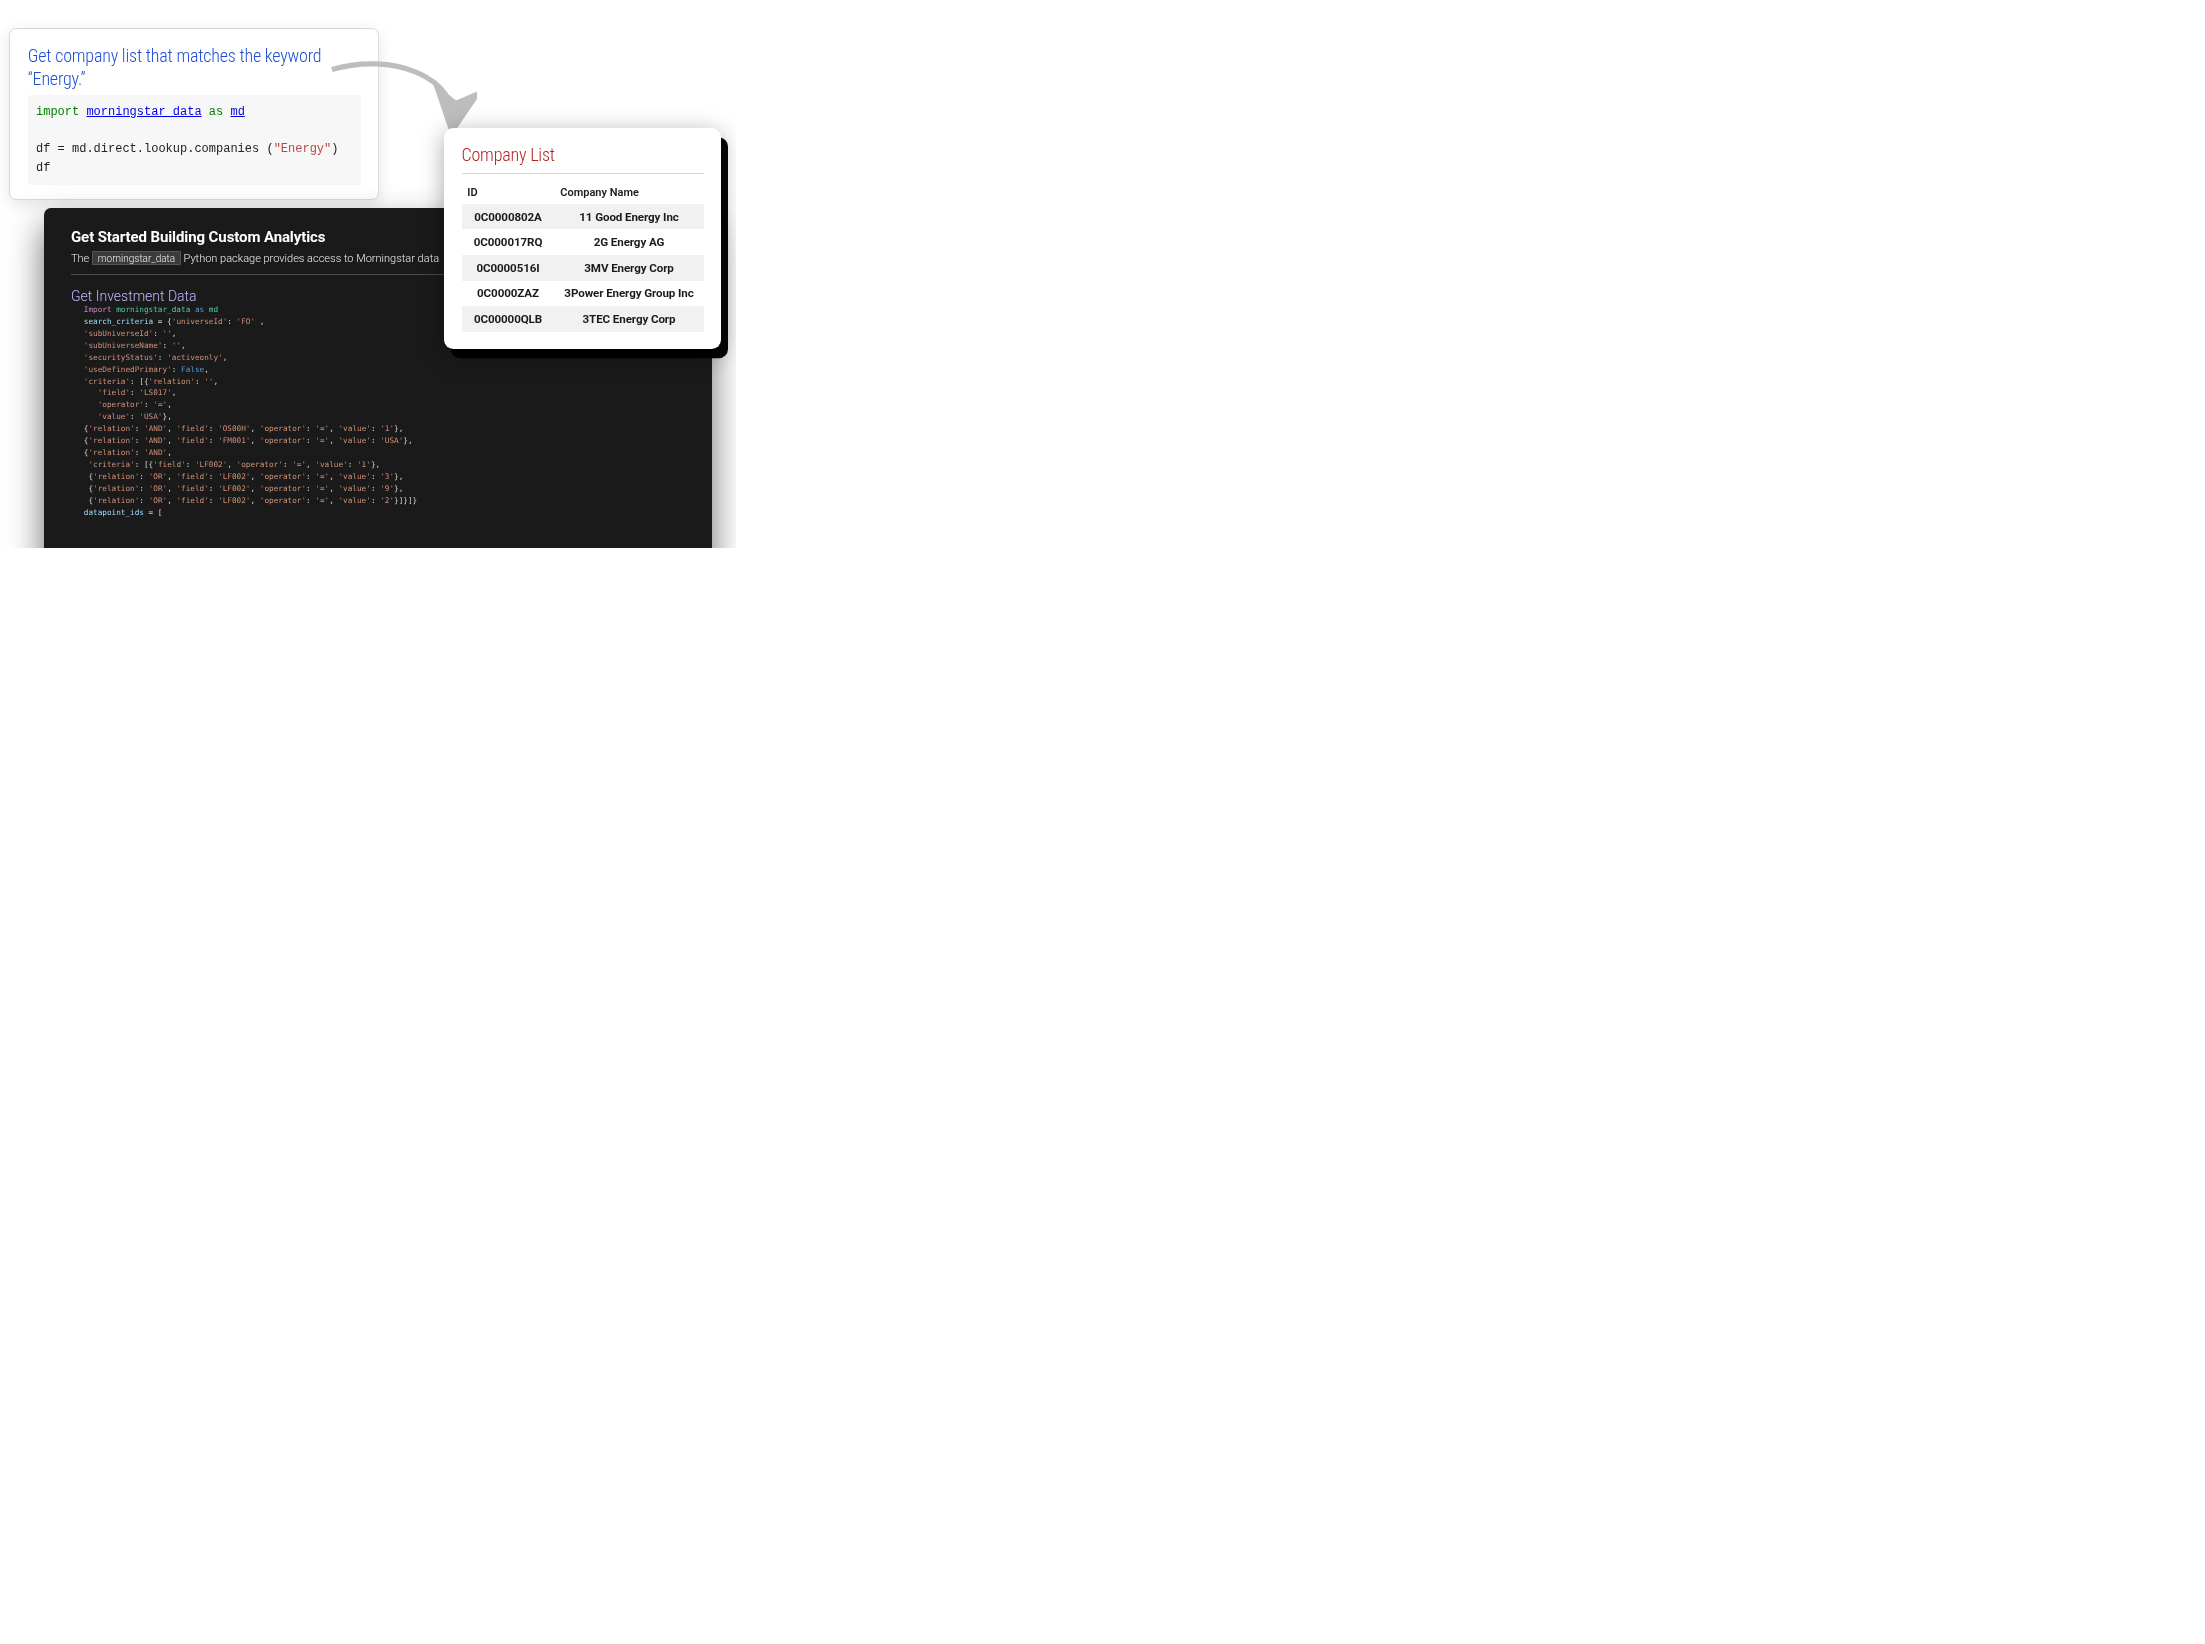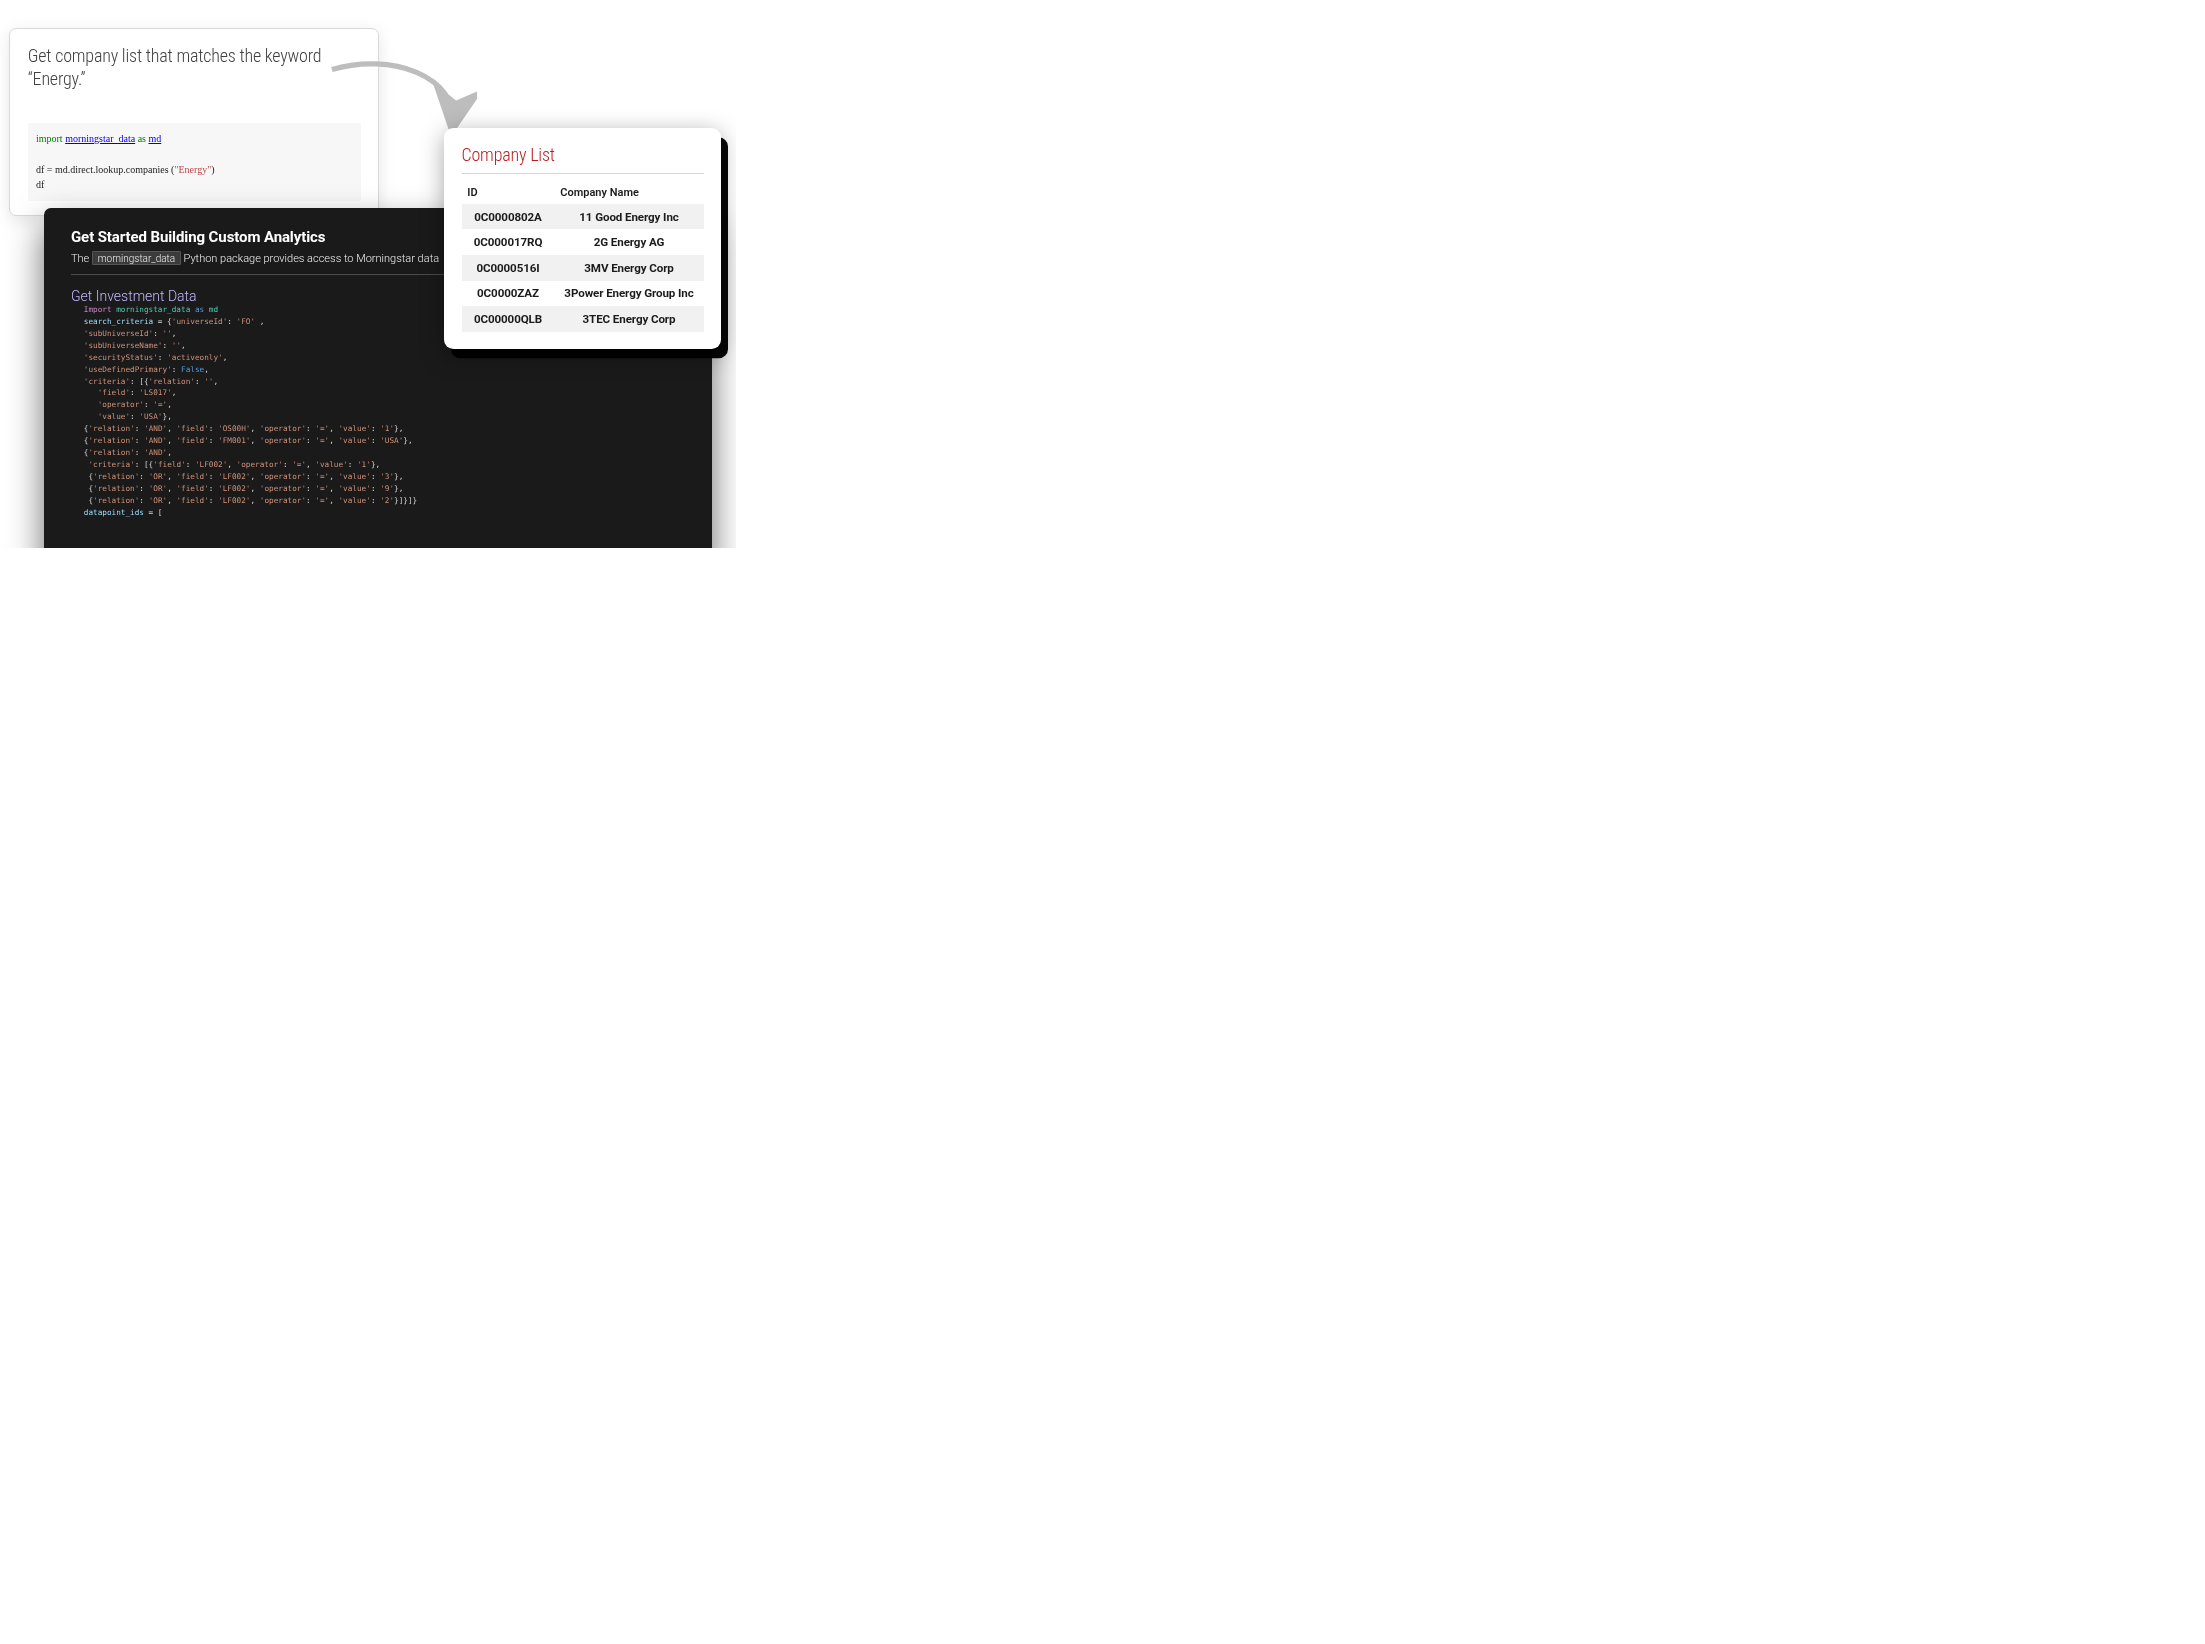--- a/index.html
+++ b/index.html
@@ -24,30 +24,30 @@
     box-shadow: 0 4.7px 16.3px rgba(0,0,0,0.10);
     padding: 16.3px 17.5px 14px 17.5px;
     z-index: 1;
   }
   .prompt-heading {
     font-family: "Helvetica Neue","Segoe UI",Roboto,sans-serif;
     font-weight: 300;
     font-size: 18px;
     line-height: 1.26;
     letter-spacing: -0.2px;
-    color: #404040;
-    margin-bottom: 32px;
+    color: #1d4ed8;
+    margin-bottom: 4px;
     font-stretch: condensed;
   }
   .code-light {
     background: #f7f7f7;
     border-radius: 1.7px;
     padding: 8.2px 8.2px;
-    font-family: Liberation Serif, serif;
-    font-size: 10px;
+    font-family: Liberation Mono, monospace;
+    font-size: 12px;
     line-height: 1.55;
     color: #222;
     white-space: pre;
   }
   .tok-kw { color: #008000; }   
   .tok-lib { color: #0000ee; text-decoration: underline; }
   .tok-as  { color: #008000; }
   .tok-alias { color: #0000ee; text-decoration: underline; }
   .tok-str { color: #b94646; }
 

